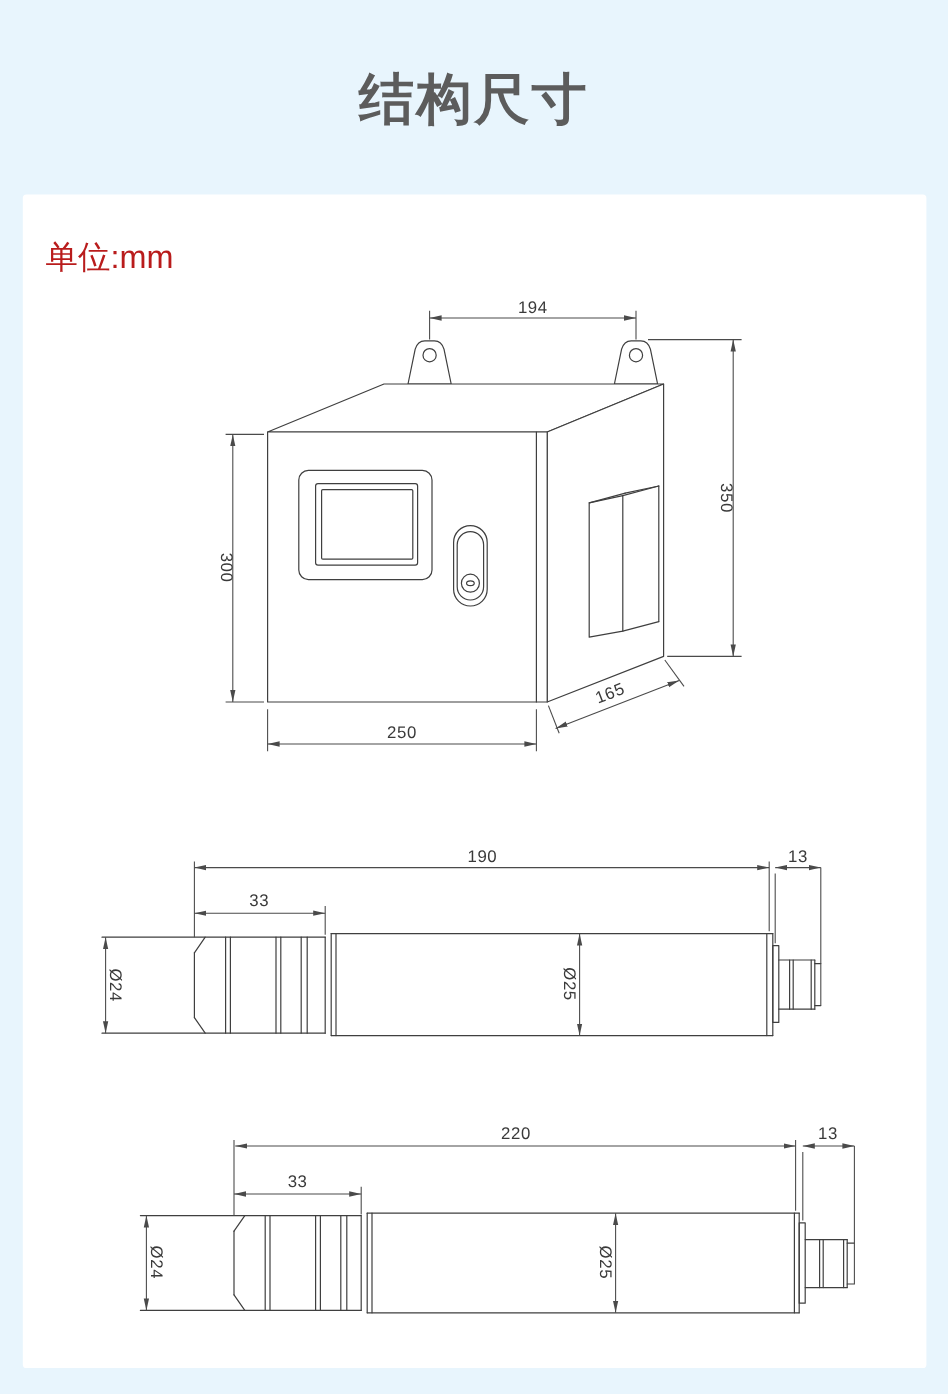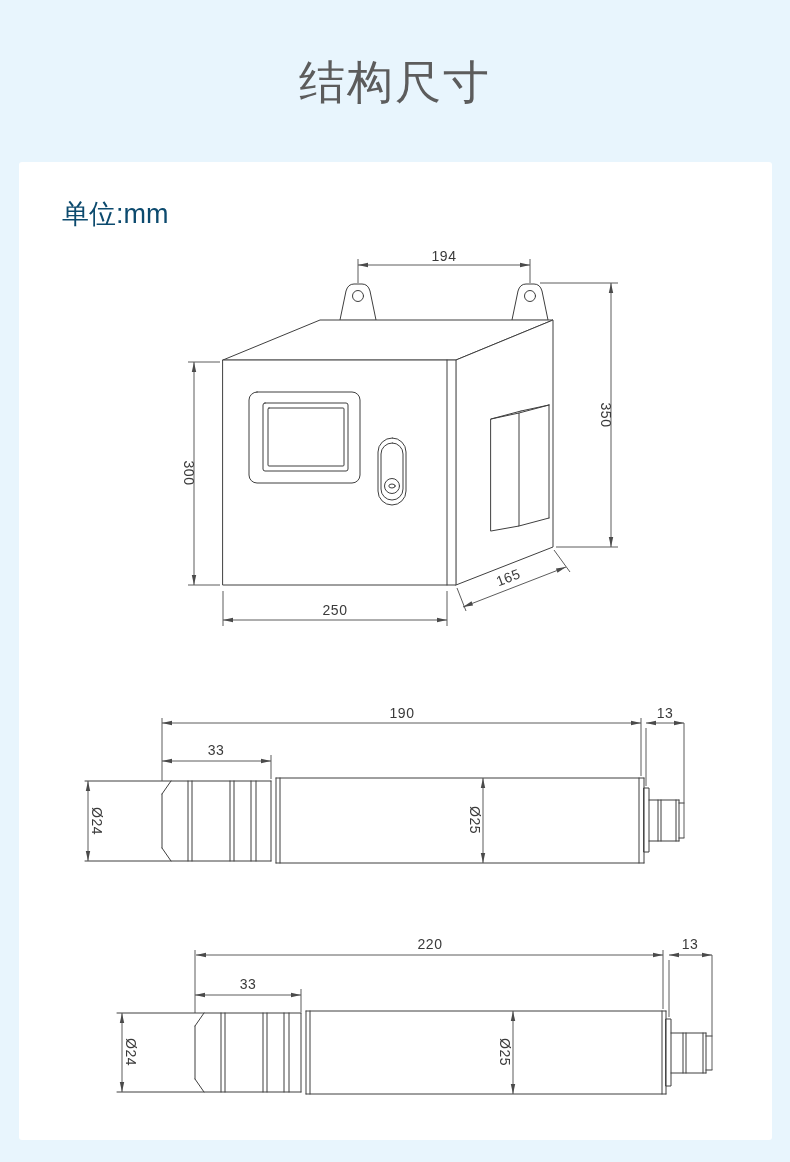--- a/index.html
+++ b/index.html
@@ -8,37 +8,36 @@
     background:#e8f5fd;
     font-family:"Liberation Sans", sans-serif;
     position:relative;
     overflow:hidden;
   }
   .page-title{
     margin:0;
     padding-top:52px;
     text-align:center;
     font-size:46px;
-    font-weight:400;
+    font-weight:700;
     letter-spacing:2px;
     color:#5c5c5c;
   }
   .card{
     position:absolute;
     left:19px;top:162px;
     width:753px;height:978px;
     background:#ffffff;
     border-radius:3px;
   }
   .unit-label{
     position:absolute;
     left:38px;top:196px;
     font-size:27px;
-    color:#0c4a6e;
-    margin-left:24px;
+    color:#b91c1c;
   }
   svg.drawing{
     position:absolute;left:0;top:0;
     width:790px;height:1162px;
   }
   .outline{stroke:#3f3f3f;stroke-width:1;fill:none;stroke-linecap:round;stroke-linejoin:round;}
   .outline .filled{fill:#ffffff;}
   .dimline{stroke:#4a4a4a;stroke-width:0.9;fill:none;}
   .dim{marker-start:url(#arr);marker-end:url(#arr);}
   .dimtxt{font:14px "Liberation Sans", sans-serif;fill:#3a3a3a;text-anchor:middle;letter-spacing:0.5px;}

